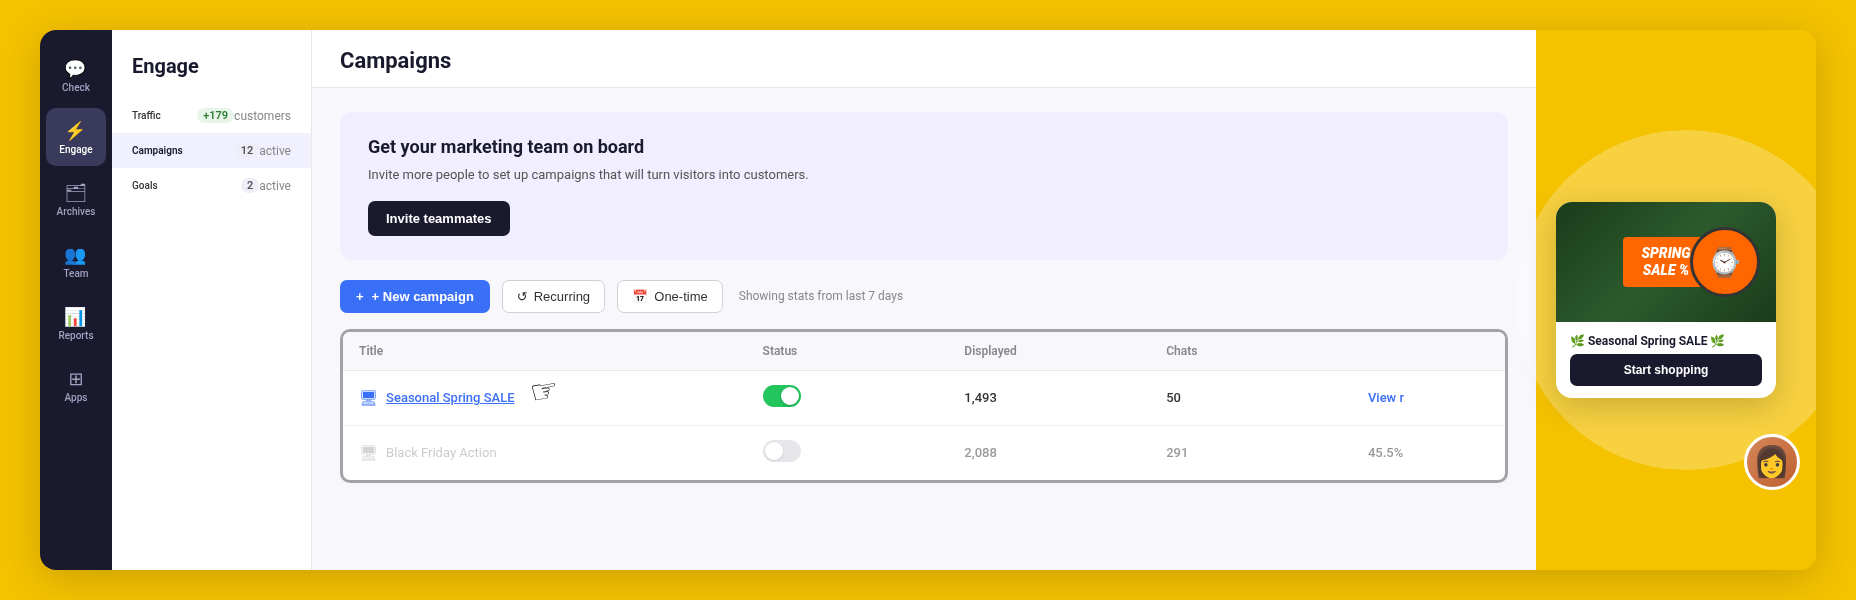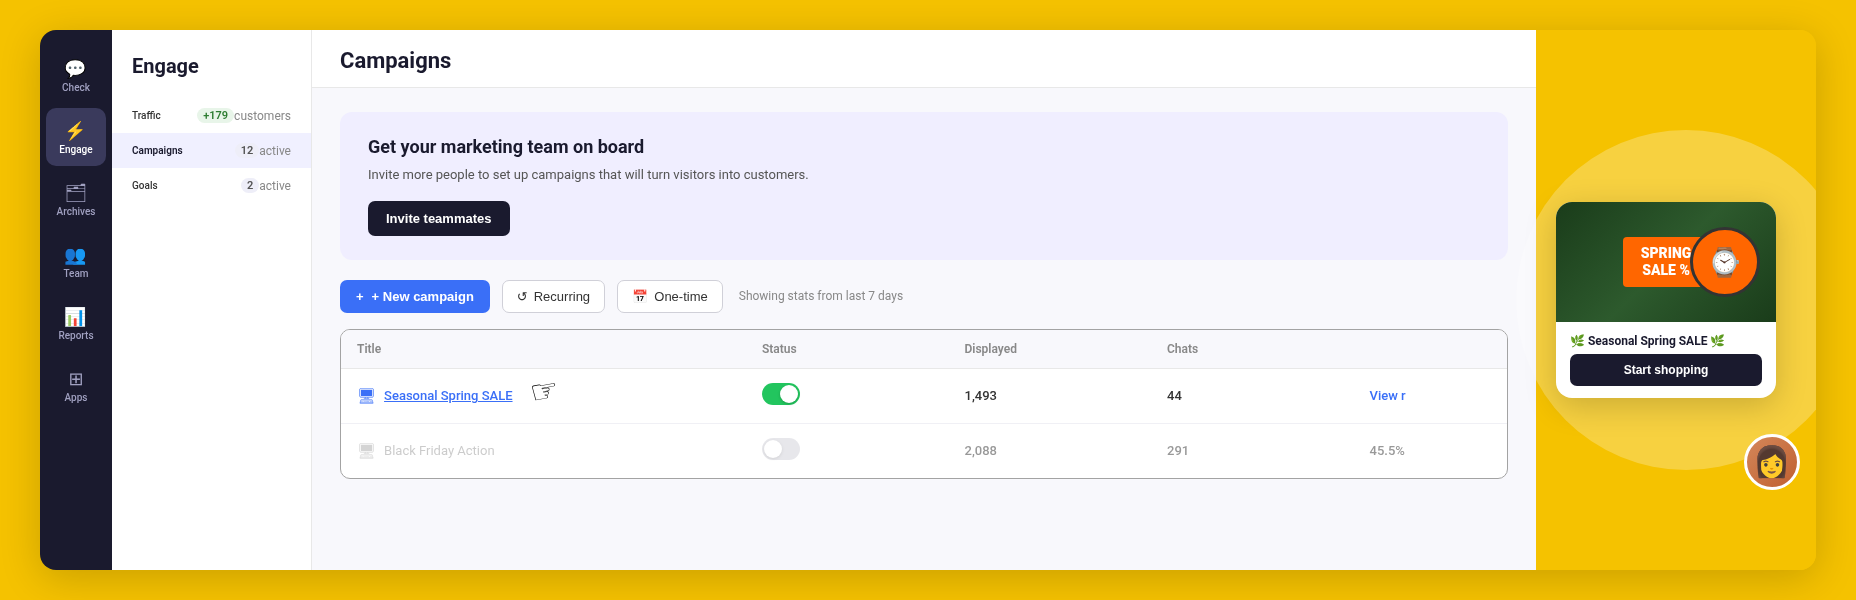--- a/index.html
+++ b/index.html
@@ -224,21 +224,21 @@
       color: #888;
       margin-left: 4px;
       text-align: center;
     }
 
     
     .campaigns-table {
       background: #ffffff;
       border-radius: 10px;
       overflow: hidden;
-      border: 1px solid #a3a3a3;
+      border: 3px solid #a3a3a3;
     }
     .table-header {
       display: grid;
       grid-template-columns: 2fr 1fr 1fr 1fr 0.6fr;
       padding: 12px 16px;
       background: #f8f8fc;
       border-bottom: 1px solid #e8e8e8;
     }
     .th {
       font-size: 12px;
@@ -360,20 +360,21 @@
     }
     .spring-sale-badge {
       background: #ff6600;
       color: white;
       font-size: 14px;
       font-weight: 900;
       padding: 8px 18px;
       border-radius: 4px;
       line-height: 1.2;
       text-align: center;
+      font-style: italic;
     }
     .watch-circle {
       width: 70px;
       height: 70px;
       background: #ff6600;
       border-radius: 50%;
       border: 3px solid #333;
       position: absolute;
       right: 16px;
       top: 50%;
@@ -551,21 +552,21 @@
 
         <div class="table-row">
           <div class="campaign-name-cell">
             <span class="campaign-icon">🖥</span>
             <span class="campaign-link">Seasonal Spring SALE</span>
           </div>
           <div>
             <div class="toggle"></div>
           </div>
           <span class="td-value">1,493</span>
-          <span class="td-value">44</span>
+          <span class="td-value">50</span>
           <span class="td-link">View r</span>
         </div>
 
         <div class="table-row">
           <div class="campaign-name-cell">
             <span class="campaign-icon" style="color:#aaa;">🖥</span>
             <span class="campaign-name-dim">Black Friday Action</span>
           </div>
           <div>
             <div class="toggle off"></div>

